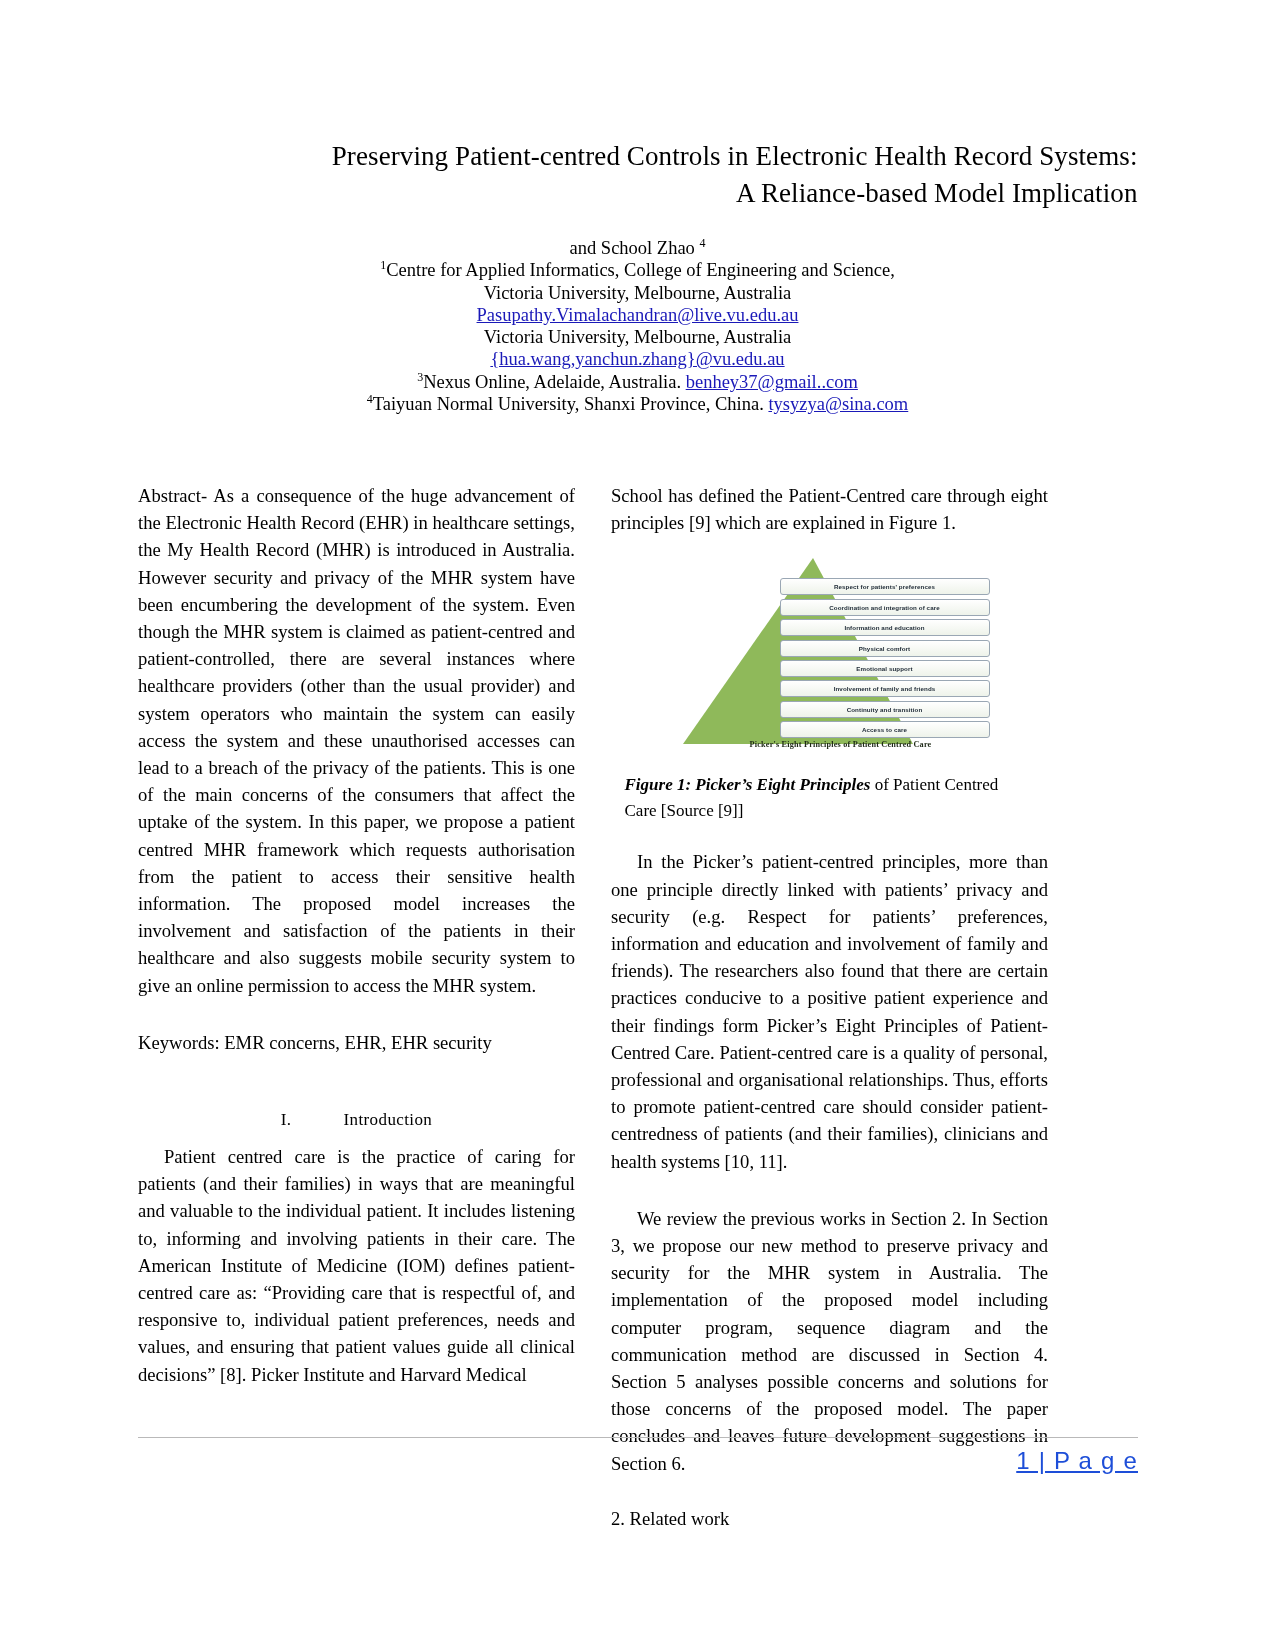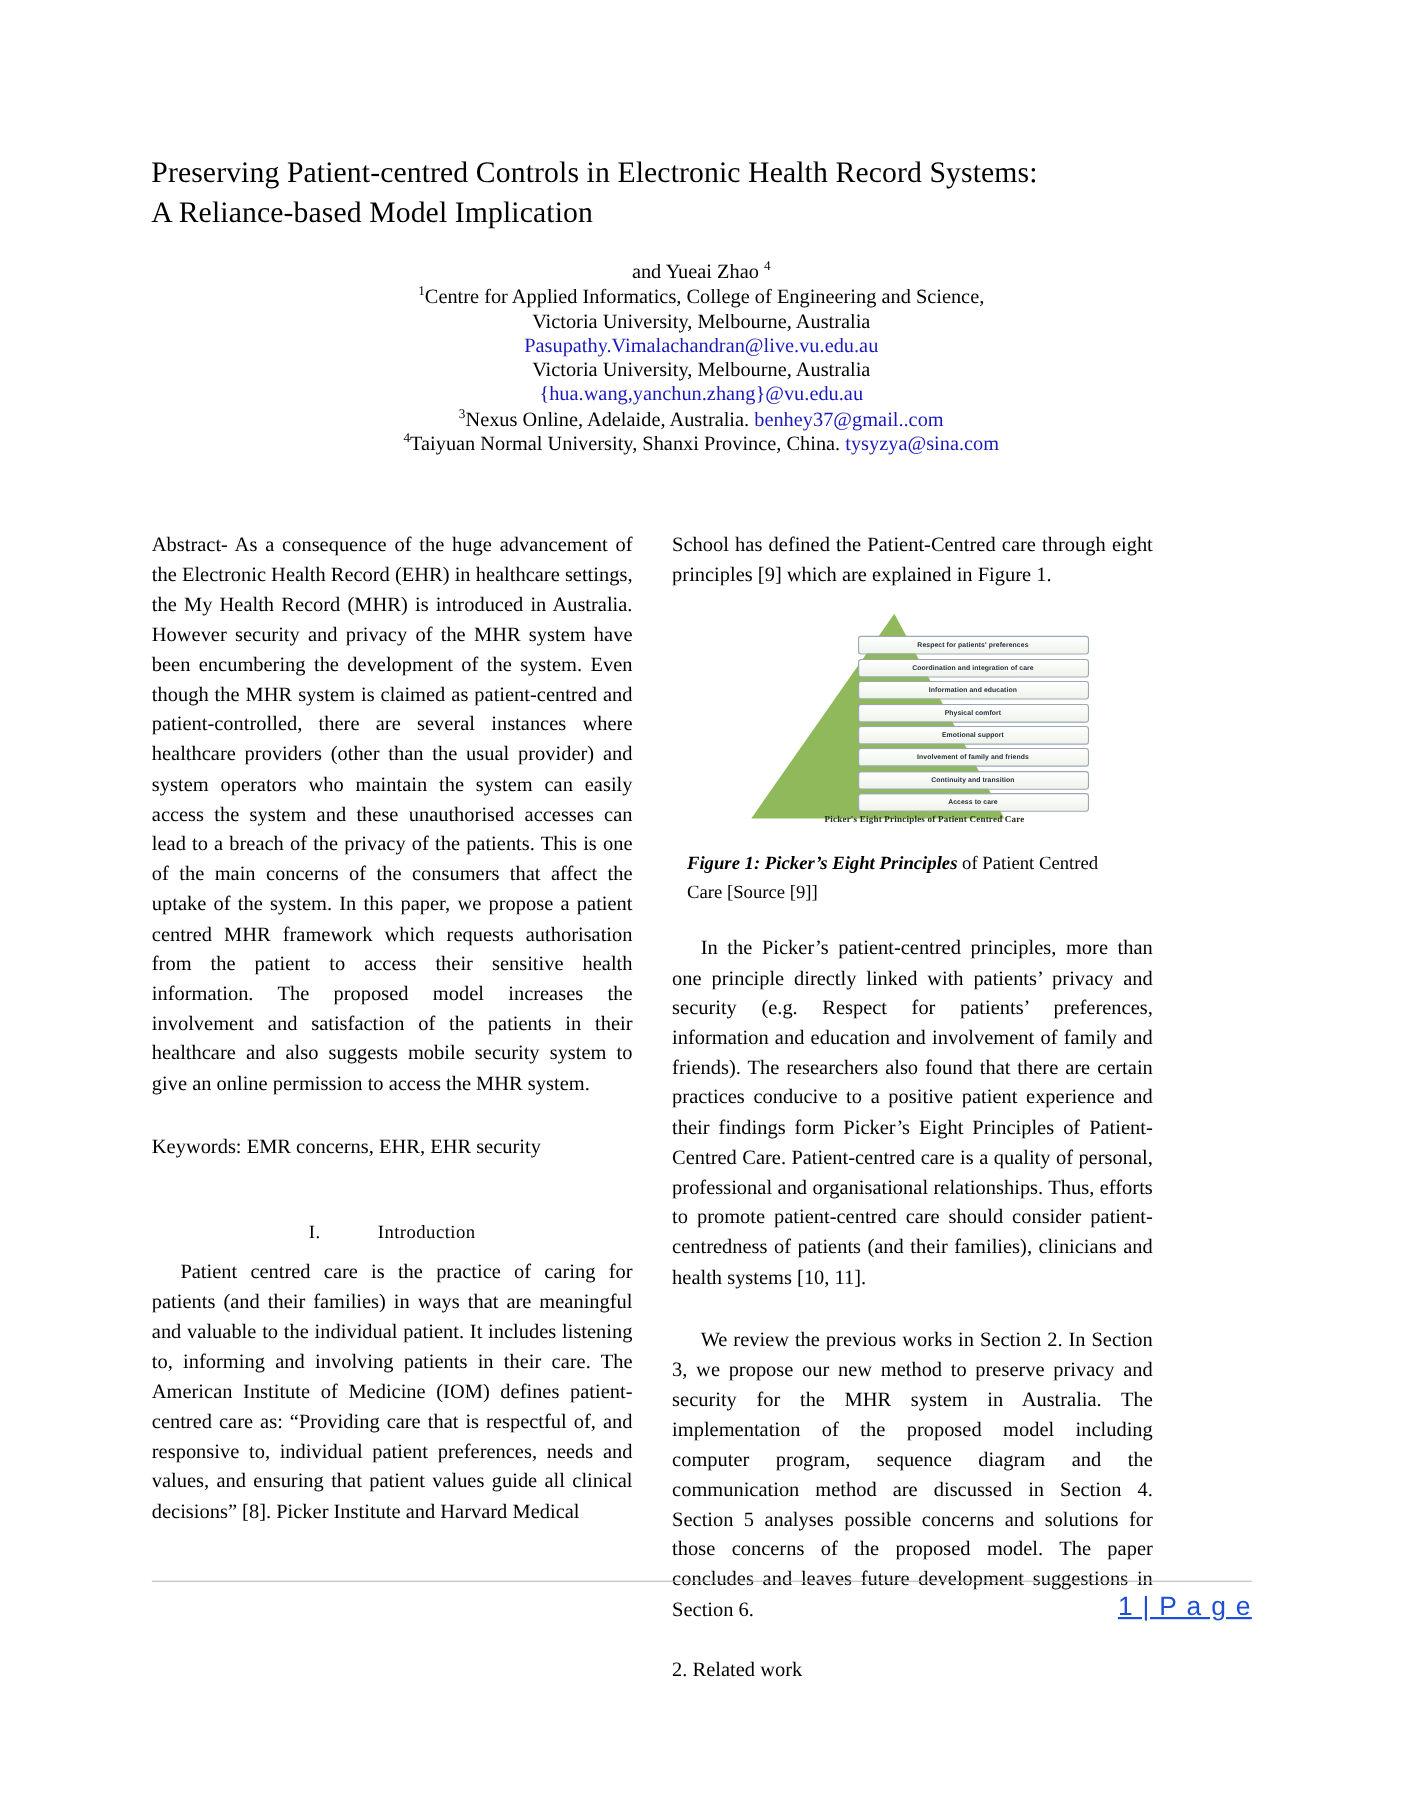--- a/index.html
+++ b/index.html
@@ -22,21 +22,21 @@
     height: 1650px;
     box-sizing: border-box;
     padding: 0;
   }
 
   
   .title-block {
     margin: 0 auto;
     padding-top: 138px;
     width: 1000px;
-    text-align: left;
+    text-align: right;
   }
   .title-line {
     font-size: 27px;
     line-height: 37px;
     letter-spacing: 0.1px;
     color: #000;
   }
 
   
   .authors-block {
@@ -50,20 +50,21 @@
     line-height: 22.3px;
     white-space: nowrap;
   }
   .auth-line sup {
     font-size: 12px;
     vertical-align: super;
     line-height: 0;
   }
   .email {
     color: #1a19b8;
+    text-decoration: underline;
     margin-top: 20px;
   }
 
   
   .columns {
     position: absolute;
     top: 482px;
     left: 138px;
     width: 1000px;
     display: flex;
@@ -190,21 +191,21 @@
 <div class="page">
 
   <div class="title-block">
     <div class="title-line">Preserving Patient-centred Controls in Electronic Health Record Systems:</div>
     <div class="title-line">A Reliance-based Model Implication</div>
   </div>
 
   <div class="authors-block">
 
 
-    <div class="auth-line"><span>and Yueai Zhao </span><sup>4</sup></div>
+    <div class="auth-line"><span>and School Zhao </span><sup>4</sup></div>
 
     <div class="auth-line"><sup>1</sup><span>Centre for Applied Informatics, College of Engineering and Science,</span></div>
     <div class="auth-line">Victoria University, Melbourne, Australia</div>
     <div class="auth-line"><span class="email">Pasupathy.Vimalachandran@live.vu.edu.au</span></div>
 
     <div class="auth-line">Victoria University, Melbourne, Australia</div>
     <div class="auth-line"><span class="email">{hua.wang,yanchun.zhang}@vu.edu.au</span></div>
 
     <div class="auth-line"><sup>3</sup><span>Nexus Online, Adelaide, Australia. </span><span class="email">benhey37@gmail..com</span></div>
 

